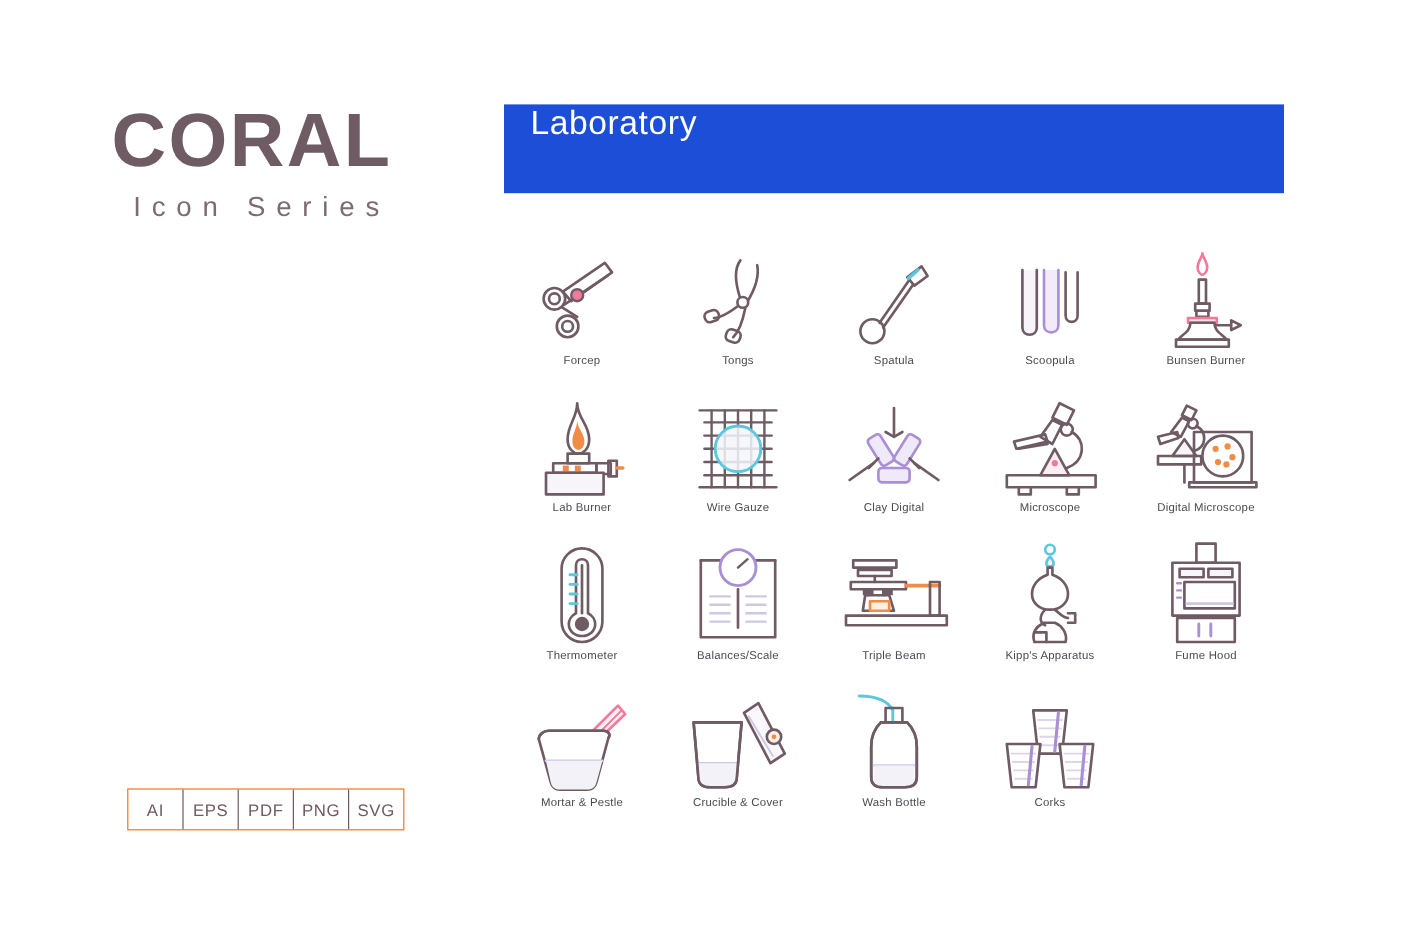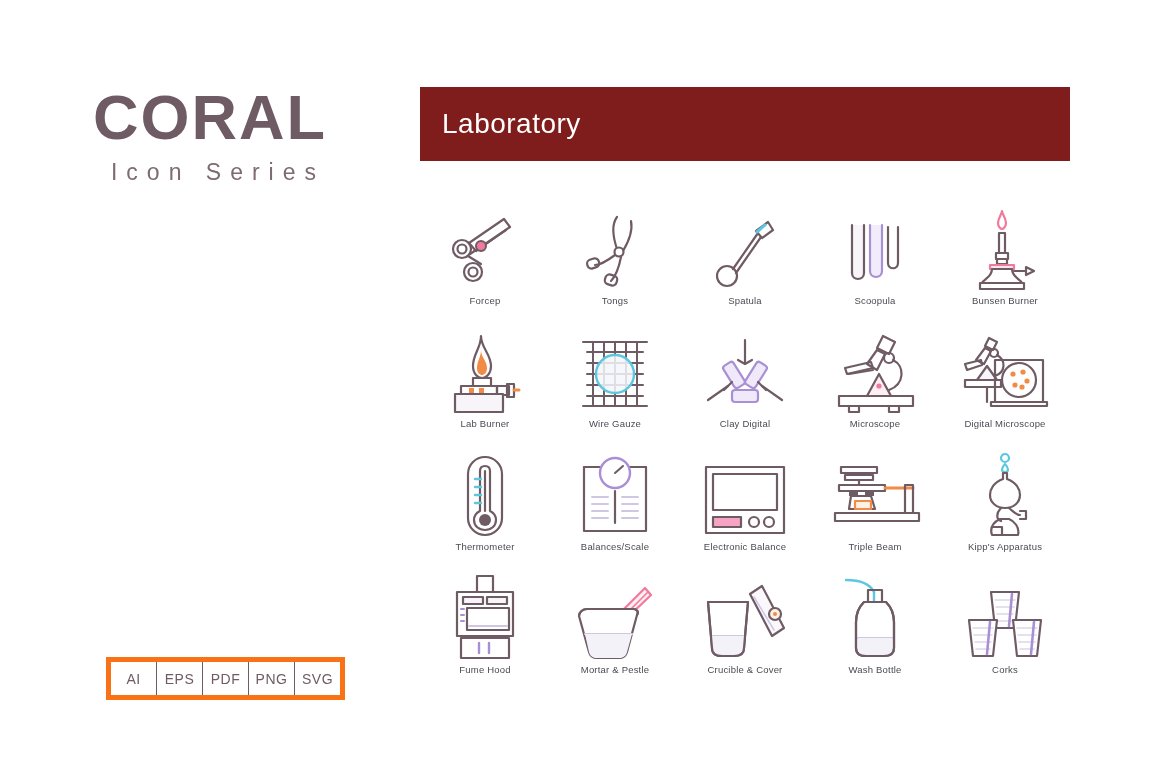--- a/index.html
+++ b/index.html
@@ -16,33 +16,33 @@
     font-size:63px;font-weight:bold;letter-spacing:2px;
     color:#6f5b64;line-height:1;margin:0;
   }
   .brand-sub{
     font-size:23px;letter-spacing:9px;color:#7d6a72;
     margin:12px 0 0 16px;line-height:1;
   }
 
   .formats{
     position:absolute;left:106px;top:657px;
-    display:flex;border:5px solid #f97316;
+    display:flex;border:1px solid #f97316;
   }
   .fmt{
     width:45px;height:33px;display:flex;align-items:center;justify-content:center;
     font-size:14px;color:#6f5b64;border-right:1px solid #6f5b64;
     letter-spacing:.5px;
   }
   .fmt:last-child{border-right:none;}
 
   
   .banner{
     position:absolute;left:420px;top:87px;width:650px;height:74px;
-    background:#7f1d1d;display:flex;align-items:center;
+    background:#1d4ed8;display:flex;align-items:flex-start;
   }
   .banner-text{
     color:#ffffff;font-size:28px;letter-spacing:.5px;margin-left:22px;font-weight:normal;
   }
 
   
   .grid{
     position:absolute;left:420px;top:205px;width:650px;
     display:grid;grid-template-columns:repeat(5,130px);
     grid-template-rows:repeat(4,123px);
@@ -282,32 +282,20 @@
             <path d="M44 40 L60 40"></path>
               <path d="M44 47 L60 47"></path>
               <path d="M44 54 L60 54"></path>
               <path d="M44 61 L60 61"></path>
           </g>
         </svg>
       </div>
       <div class="cap">Balances/Scale</div>
     </div>
 
-    <div class="cell">
-      <div class="glyph">
-        <svg width="82" height="72" viewBox="0 0 82 72" fill="none" stroke="#6f5b64" stroke-width="2.2" stroke-linecap="round" stroke-linejoin="round">
-          <rect x="2" y="2" width="78" height="66"></rect>
-          <rect x="9" y="9" width="64" height="36" fill="#ffffff"></rect>
-          <rect x="9" y="52" width="28" height="10" fill="#f7a3c4" stroke="#6f5b64"></rect>
-          <circle cx="50" cy="57" r="5"></circle>
-          <circle cx="65" cy="57" r="5"></circle>
-        </svg>
-      </div>
-      <div class="cap">Electronic Balance</div>
-    </div>
 
     <div class="cell">
       <div class="glyph">
         <svg width="92" height="72" viewBox="0 0 92 72" fill="none" stroke="#6f5b64" stroke-width="2.2" stroke-linecap="round" stroke-linejoin="round">
           <rect x="12" y="2" width="36" height="6"></rect>
           <rect x="16" y="10" width="28" height="5"></rect>
           <path d="M30 15 L30 20"></path>
           <rect x="10" y="20" width="46" height="6"></rect>
           <path d="M24 26 L24 31"></path>
             <path d="M38 26 L38 31"></path>

